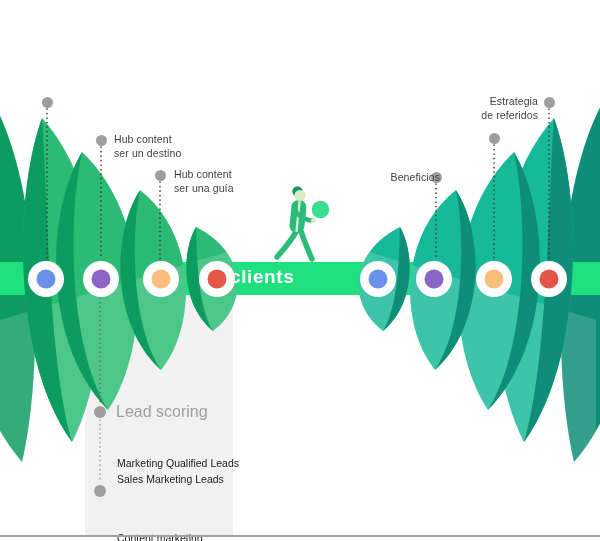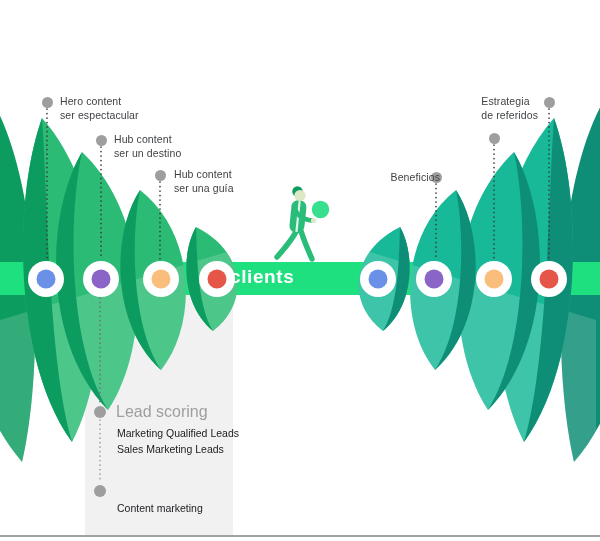--- a/index.html
+++ b/index.html
@@ -1,26 +1,26 @@
 <!DOCTYPE html>
 <html><head>
 <meta charset="utf-8">
 <style>
   html,body { margin:0; padding:0; background:#fff; }
   .stage { position:relative; width:600px; height:541px; background:#ffffff; overflow:hidden;
            font-family:"Liberation Sans", sans-serif; }
   .stage svg { position:absolute; left:0; top:0; }
   .lbl { position:absolute; font-size:10.5px; line-height:14px; color:#3f4245; letter-spacing:.1px; }
-  .lbl.right { }
+  .lbl.right { text-align:right; }
   .leader-dot { position:absolute; width:11px; height:11px; border-radius:50%; background:#9e9e9e; }
   .leader-dot.big { width:12px; height:12px; }
   .band-label { position:absolute; left:230px; top:266px; width:132px; text-align:left;
                 color:#ffffff; font-weight:bold; font-size:19px; letter-spacing:.6px; }
   .section-title { position:absolute; font-size:16px; line-height:22px; color:#9e9e9e;text-align:center; }
-  .section-item { position:absolute; font-size:10.5px; line-height:15px; color:#202124; }
+  .section-item { position:absolute; font-size:10.5px; line-height:15px; color:#202124;margin-top:30px; }
   .bottom-rule { position:absolute; left:0; top:535px; width:600px; height:2px; background:#a2a2a2; }
 </style>
 </head>
 <body>
 
 <div class="stage">
 
   <svg width="600" height="541" viewBox="0 0 600 541">
     <defs>
       <path id="l0" d="M -8 100 C -56 190 -56 372 22 462 C 43 372 43 190 -8 100 Z"></path>
@@ -129,24 +129,20 @@
       <circle cx="313.5" cy="220.5" r="2.6" fill="#dde9c4"></circle>
       <circle cx="297.5" cy="191.5" r="5.2" fill="#0d9c60"></circle>
       <circle cx="300" cy="195.5" r="5.6" fill="#dde9c4"></circle>
       <circle cx="320.5" cy="209.5" r="8.7" fill="#38df8e"></circle>
     </g>
   </svg>
 
   <div class="band-label">clients</div>
 
   <span class="leader-dot" style="left:42px;top:97px"></span>
-  <div class="lbl" style="left:60px;top:94px">
-    <div>Hero content</div>
-    <div>ser espectacular</div>
-  </div>
 
   <span class="leader-dot" style="left:96px;top:135px"></span>
   <div class="lbl" style="left:114px;top:132px">
     <div>Hub content</div>
     <div>ser un destino</div>
   </div>
 
   <span class="leader-dot" style="left:155px;top:170px"></span>
   <div class="lbl" style="left:174px;top:167px">
     <div>Hub content</div>

